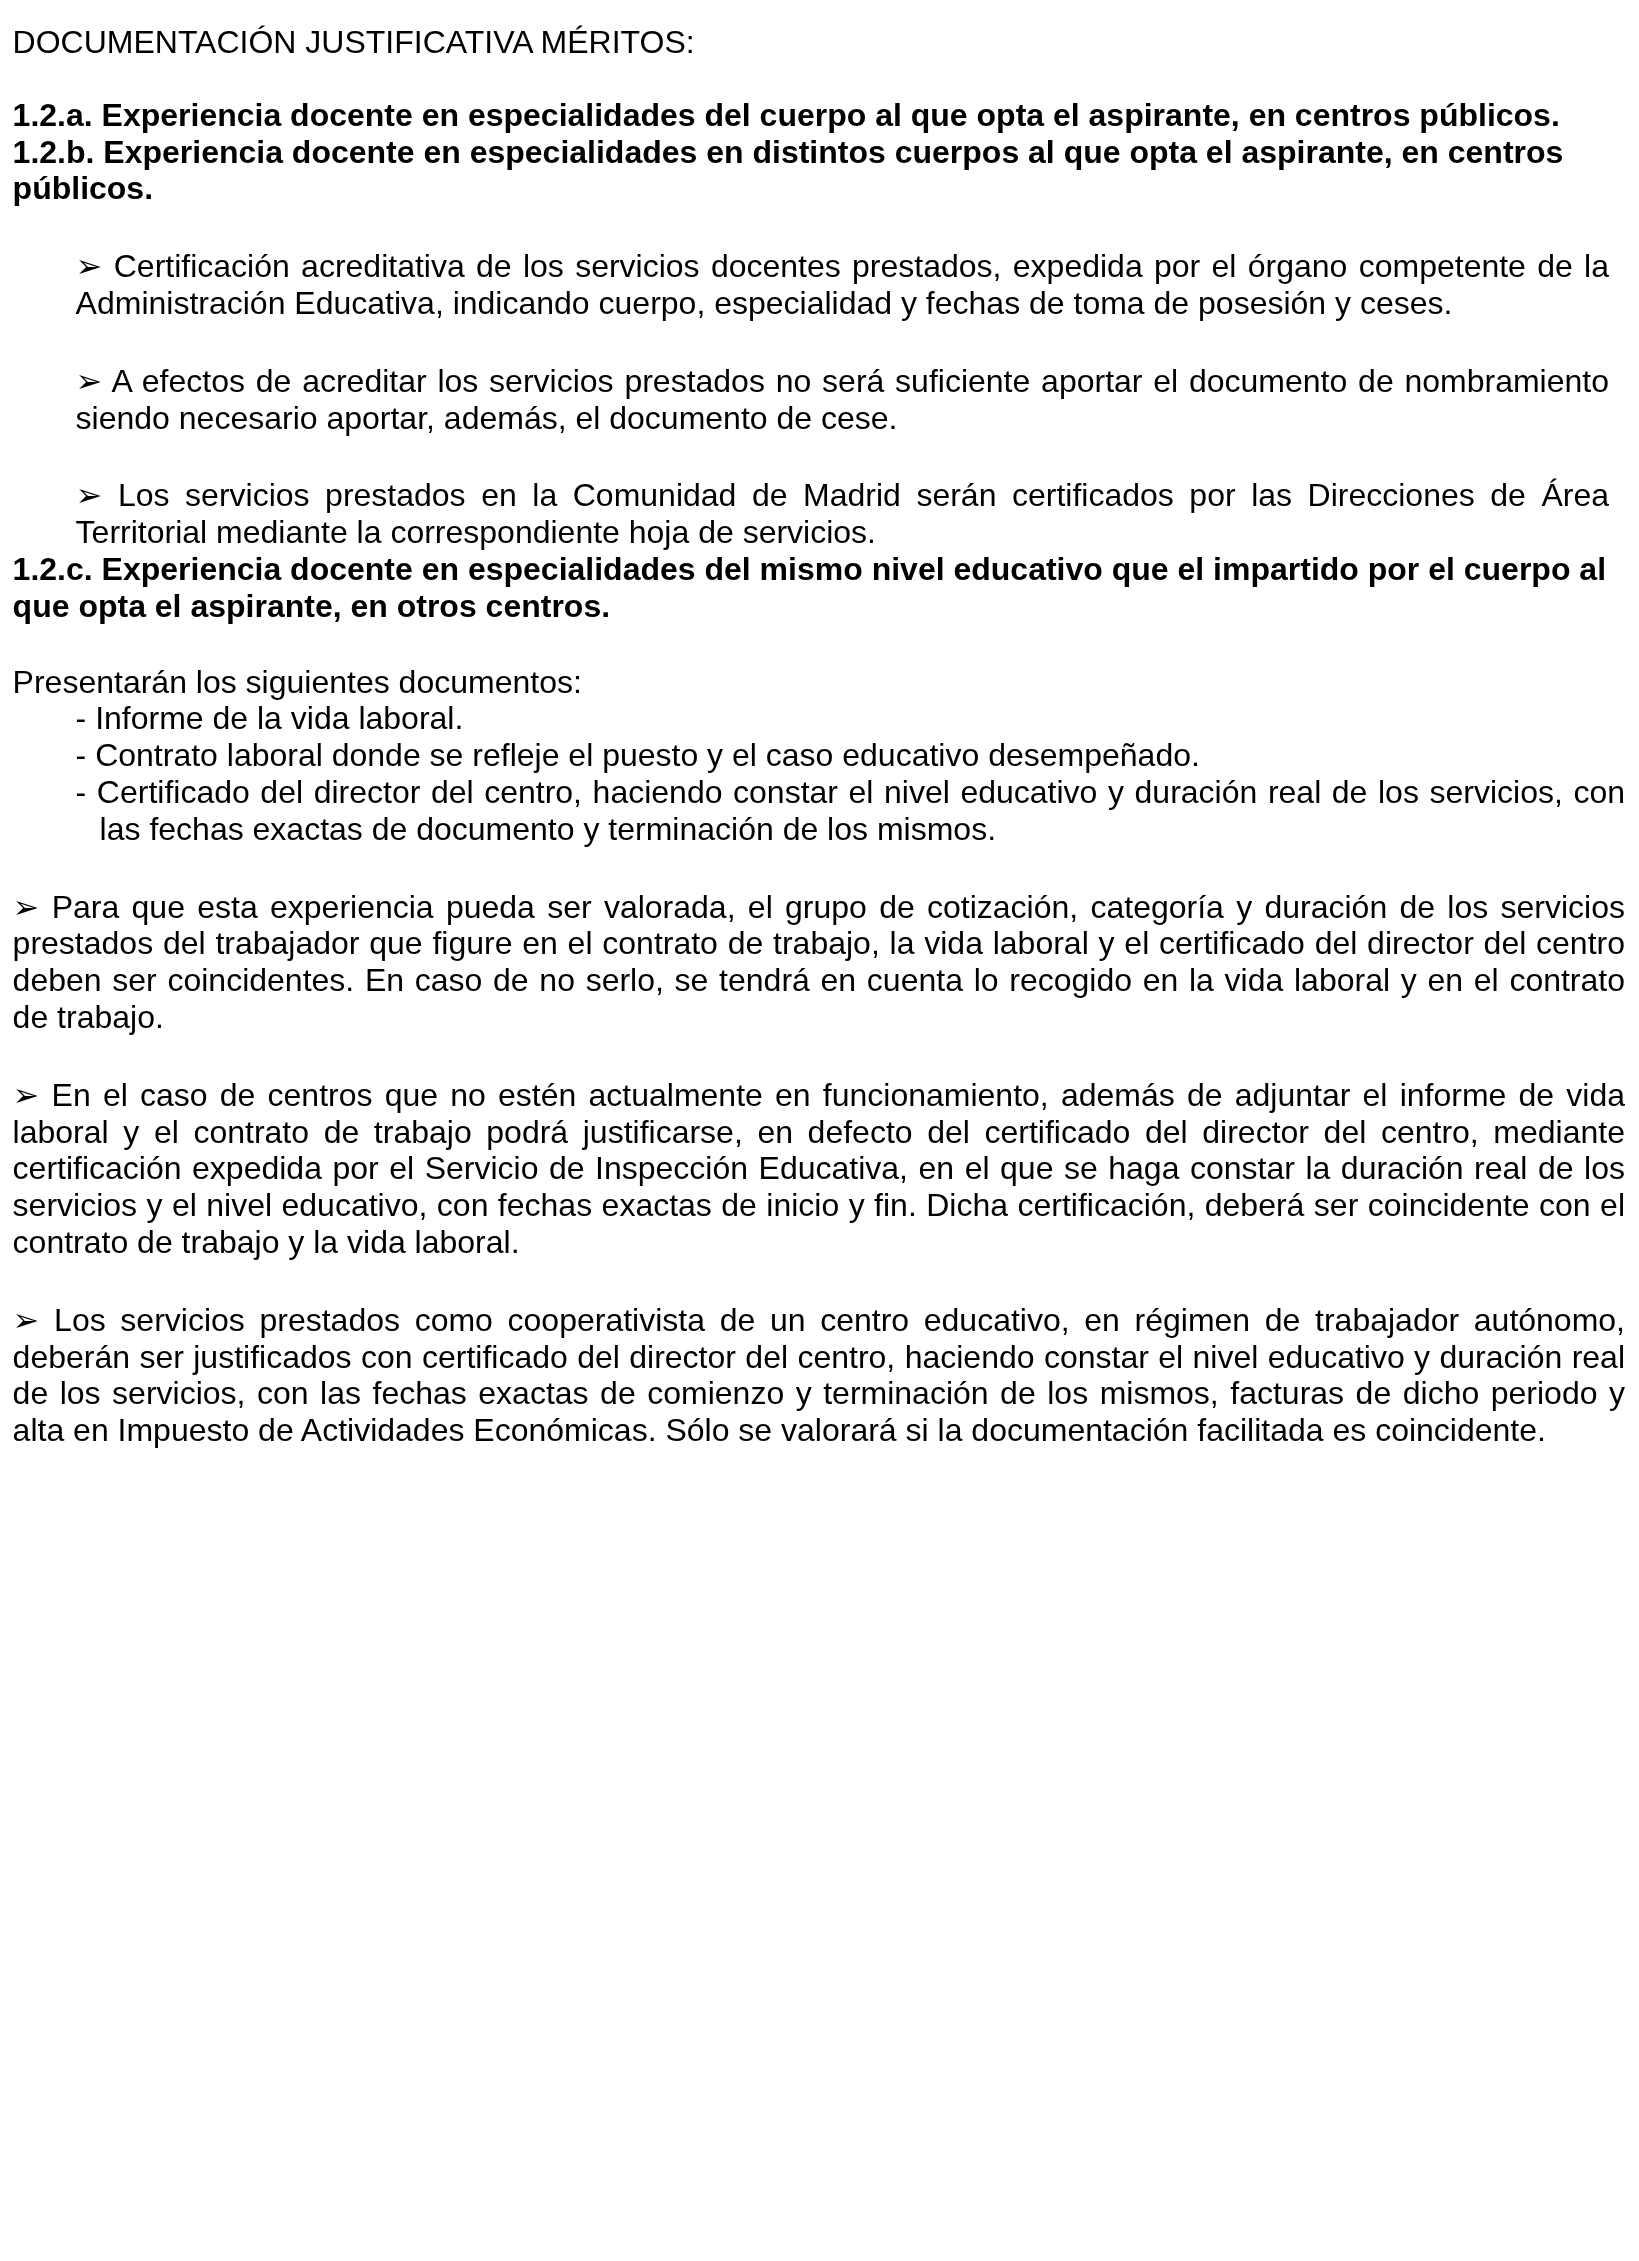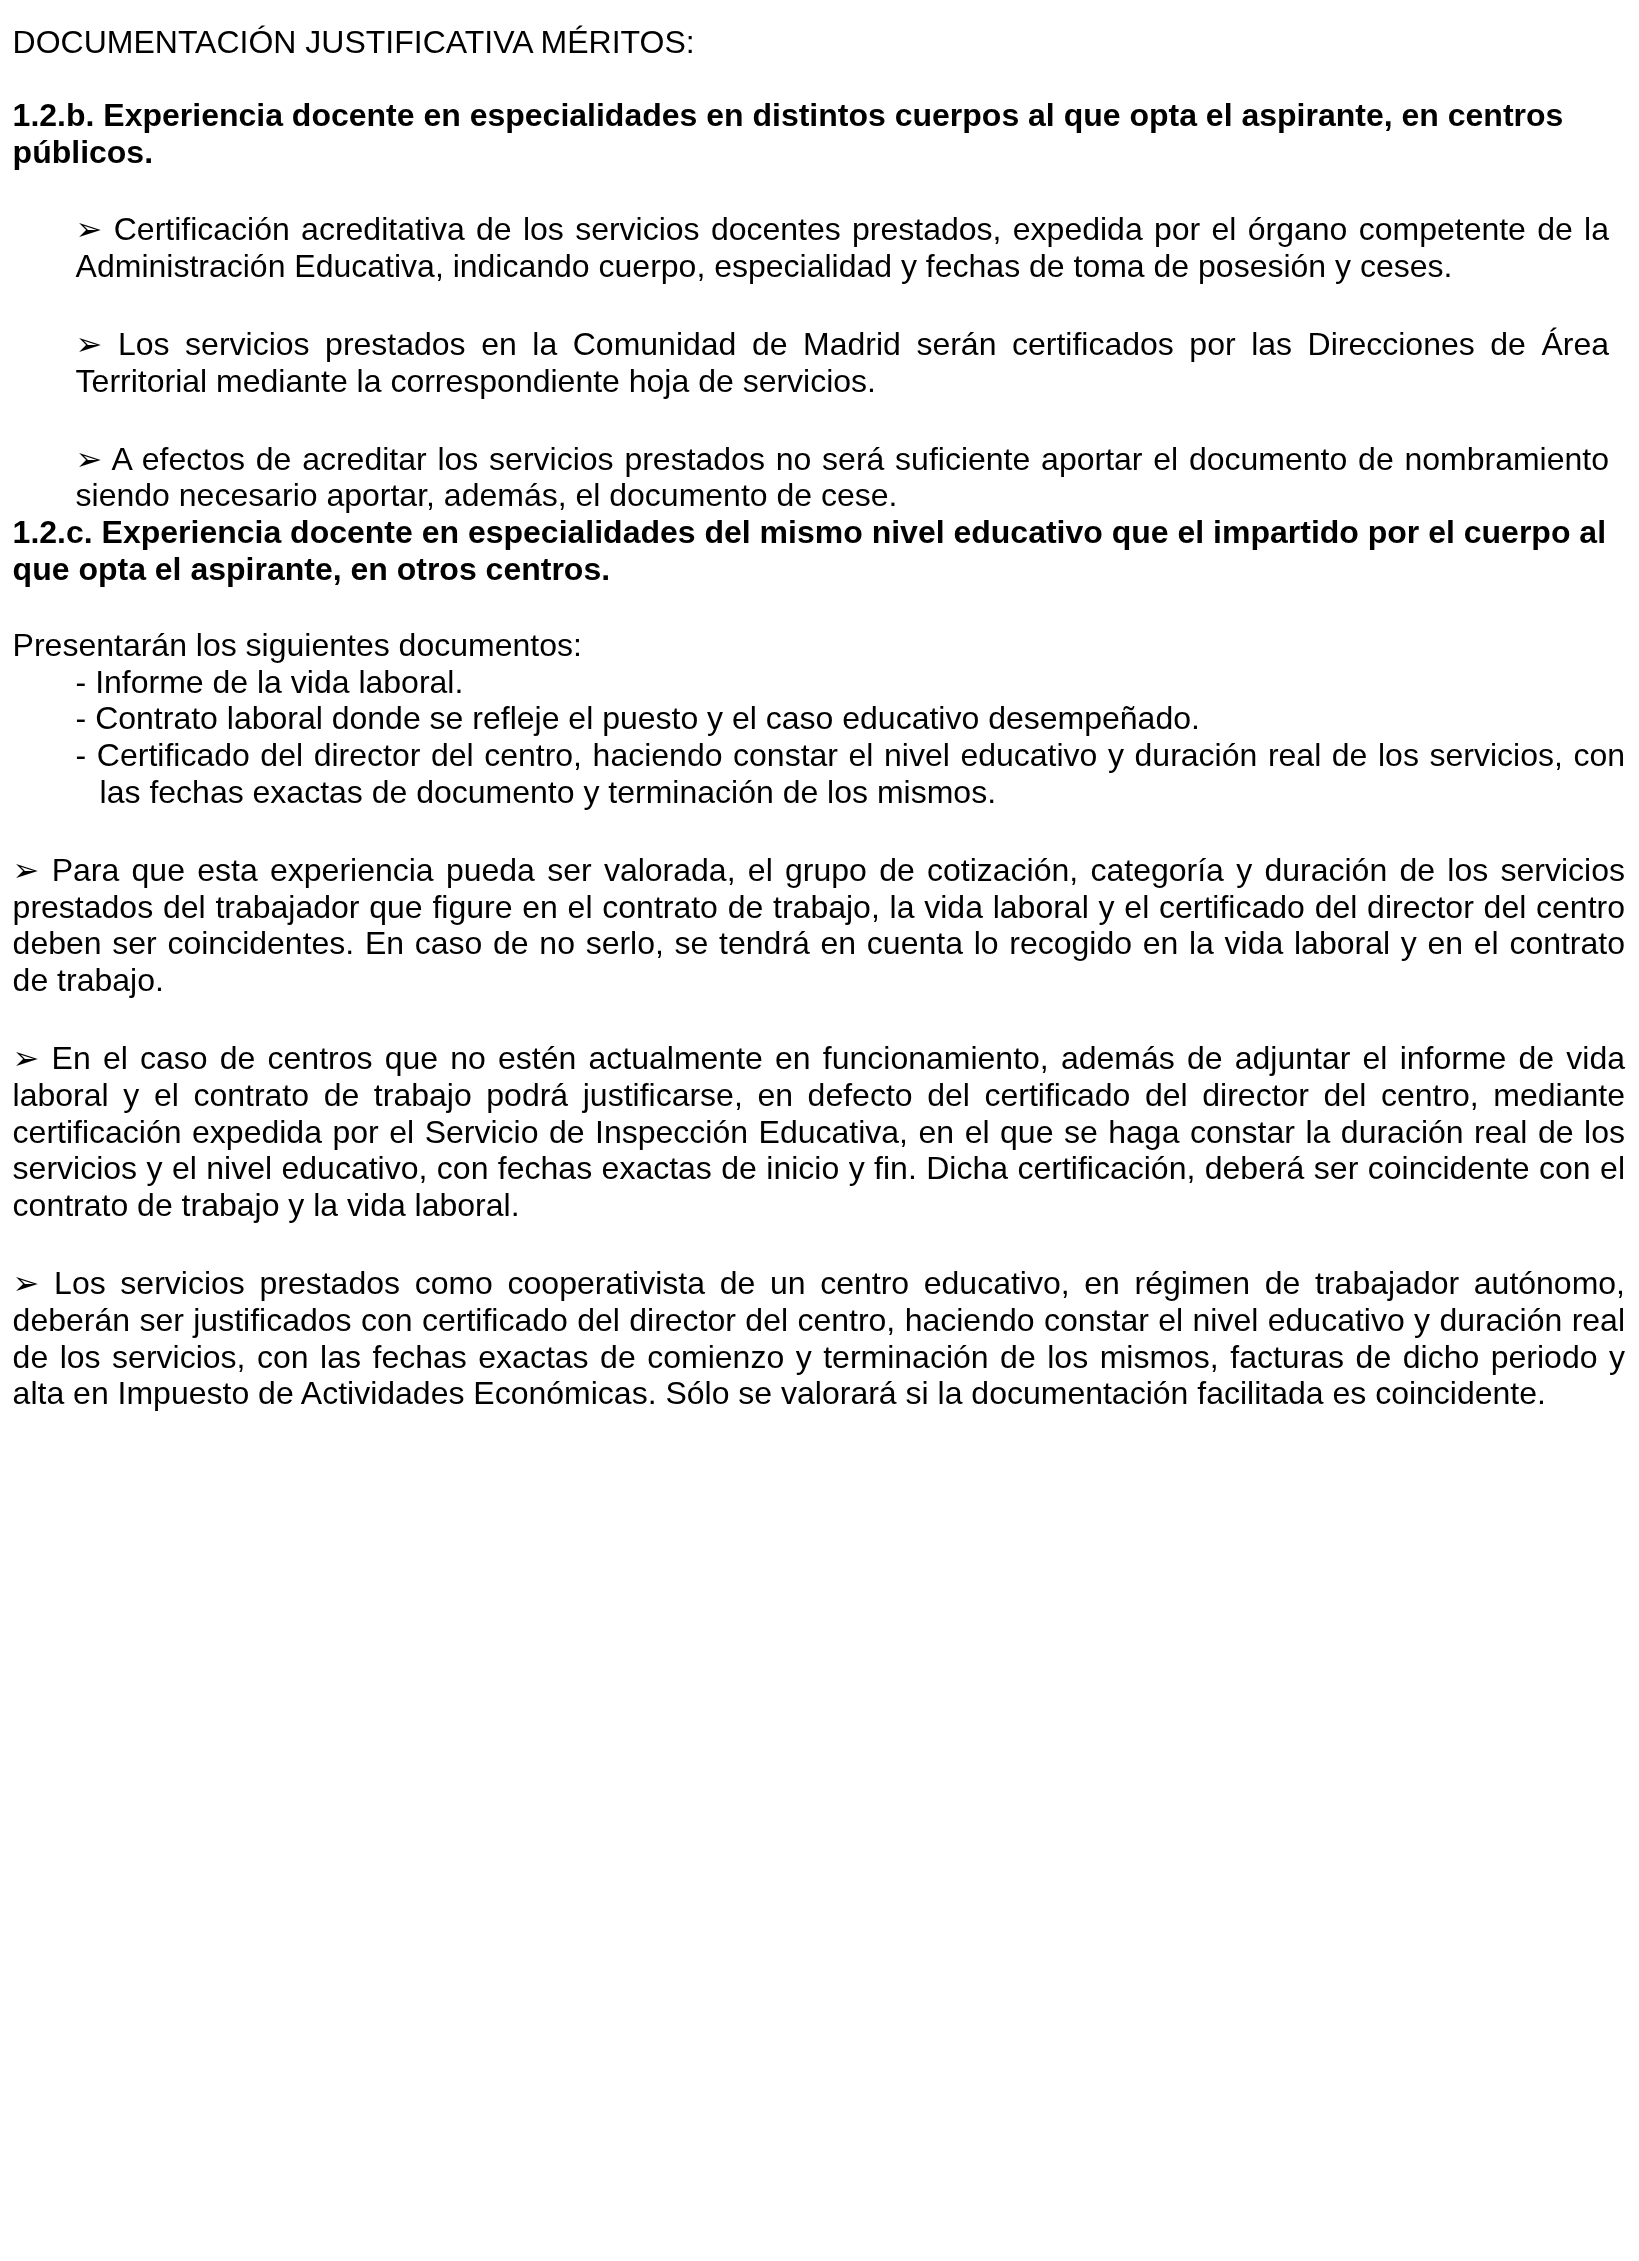--- a/index.html
+++ b/index.html
@@ -36,27 +36,28 @@
     }
     .arrow { display: inline; }
   </style>
 </head>
 <body>
 
 <div class="page">
 
   <p class="title">DOCUMENTACIÓN JUSTIFICATIVA MÉRITOS:</p>
 
+  <p class="heading">1.2.a. Experiencia docente en especialidades del cuerpo al que opta el aspirante, en centros públicos.</p>
   <p class="heading">1.2.b. Experiencia docente en especialidades en distintos cuerpos al que opta el aspirante, en centros públicos.</p>
 
   <p class="bullet"><span class="arrow">➢</span> <span>Certificación acreditativa de los servicios docentes prestados, expedida por el órgano competente de la Administración Educativa, indicando cuerpo, especialidad y fechas de toma de posesión y ceses.</span></p>
 
+  <p class="bullet"><span class="arrow">➢</span> <span>A efectos de acreditar los servicios prestados no será suficiente aportar el documento de nombramiento siendo necesario aportar, además, el documento de cese.</span></p>
+
   <p class="bullet"><span class="arrow">➢</span> <span>Los servicios prestados en la Comunidad de Madrid serán certificados por las Direcciones de Área Territorial mediante la correspondiente hoja de servicios.</span></p>
-
-  <p class="bullet"><span class="arrow">➢</span> <span>A efectos de acreditar los servicios prestados no será suficiente aportar el documento de nombramiento siendo necesario aportar, además, el documento de cese.</span></p>
 
   <p class="heading section-gap">1.2.c. Experiencia docente en especialidades del mismo nivel educativo que el impartido por el cuerpo al que opta el aspirante, en otros centros.</p>
 
   <p class="docs-intro">Presentarán los siguientes documentos:</p>
 
   <div class="doc-list">
     <p class="doc-item">- Informe de la vida laboral.</p>
     <p class="doc-item">- Contrato laboral donde se refleje el puesto y el caso educativo desempeñado.</p>
     <p class="doc-item">- Certificado del director del centro, haciendo constar el nivel educativo y duración real de los servicios, con las fechas exactas de documento y terminación de los mismos.</p>
   </div>

